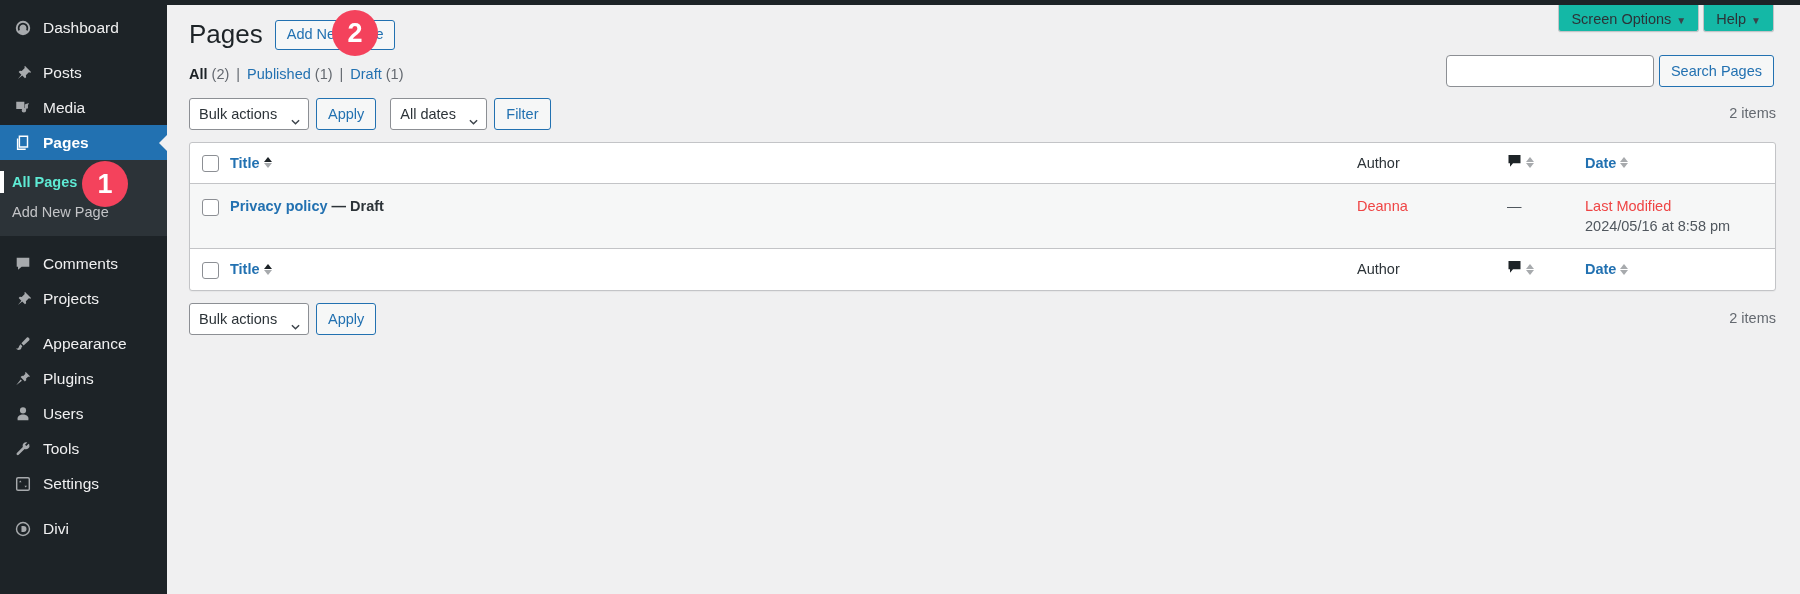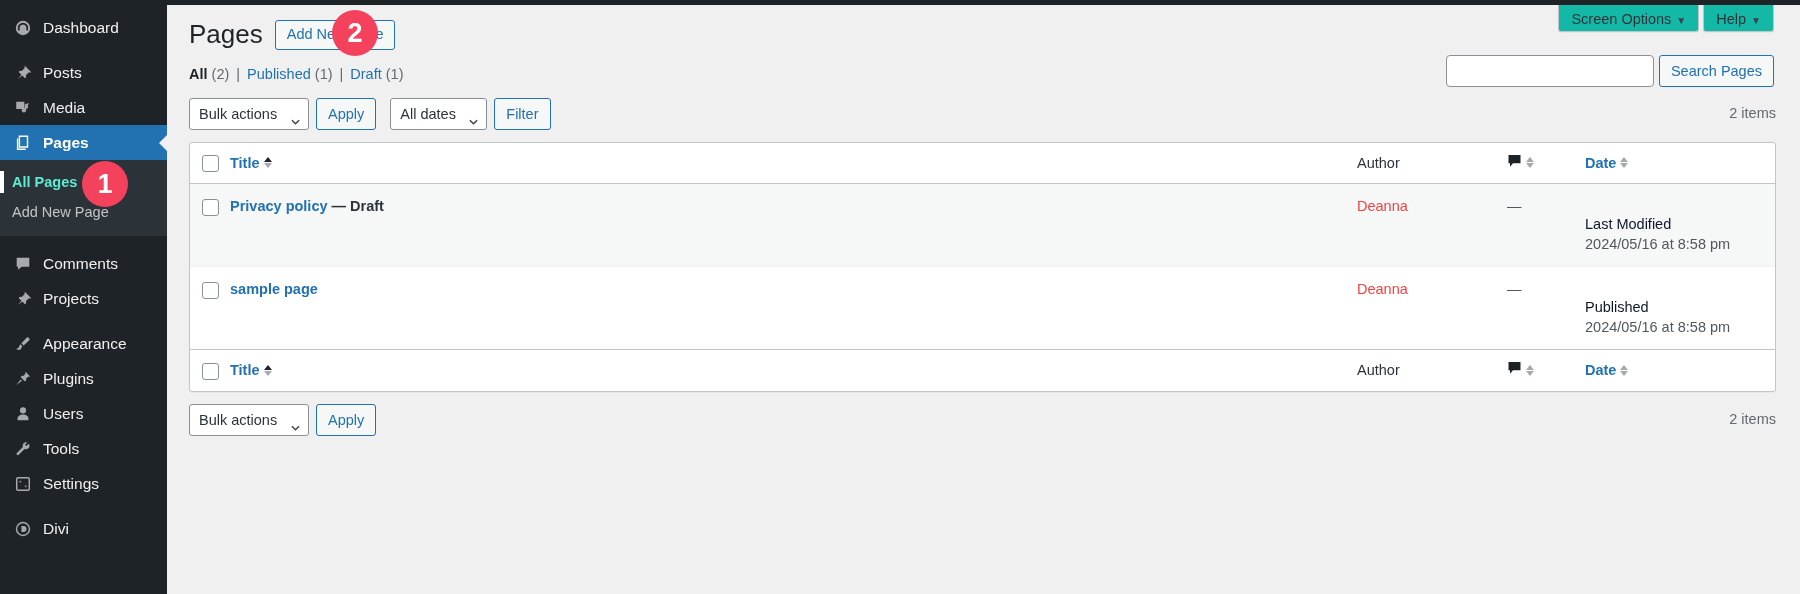--- a/index.html
+++ b/index.html
@@ -276,21 +276,21 @@
     border-left: 4px solid transparent;
     border-right: 4px solid transparent;
   }
   .tri-up { border-bottom: 5px solid #1d2327; }
   .tri-dn { border-top: 5px solid #a7aaad; }
 
   .row-title { color: #2271b1; font-weight: 700; cursor: pointer; }
   .post-state { color: #2c3338; font-weight: 600; }
   .author-link { color: #ef4444; cursor: pointer; }
   .dash { color: #50575e; }
-  .date-line1 { color: #0f172a; margin-top: 18px; }
+  .date-line1 { color: #ef4444; }
   .date-line2 { color: #50575e; }
   .comment-bubble { color: #1d2327; }
 
   .bottom-nav {
     display: flex; align-items: center; gap: 7px;
     margin-top: 12px;
     position: relative;
     height: 32px;
   }
 
@@ -569,38 +569,20 @@
             <span class="author-link">Deanna</span>
           </td>
           <td class="col-comments">
             <span class="dash">—</span>
           </td>
           <td class="col-date">
             <div class="date-line1">Last Modified</div>
             <div class="date-line2">2024/05/16 at 8:58 pm</div>
           </td>
         </tr>
-        <tr class="row-h">
-          <td class="col-cb">
-            <span class="cb"></span>
-          </td>
-          <td class="col-title">
-            <span class="row-title">sample page</span><span class="post-state"></span><span class="post-state"></span>
-          </td>
-          <td class="col-author">
-            <span class="author-link">Deanna</span>
-          </td>
-          <td class="col-comments">
-            <span class="dash">—</span>
-          </td>
-          <td class="col-date">
-            <div class="date-line1">Published</div>
-            <div class="date-line2">2024/05/16 at 8:58 pm</div>
-          </td>
-        </tr>
       </tbody>
       <tfoot>
         <tr>
           <th class="col-cb">
             <span class="cb"></span>
           </th>
           <th class="col-title">
             <span class="sortable-head">
               <span class="lbl">Title</span>
               <span class="sorting-ind">

